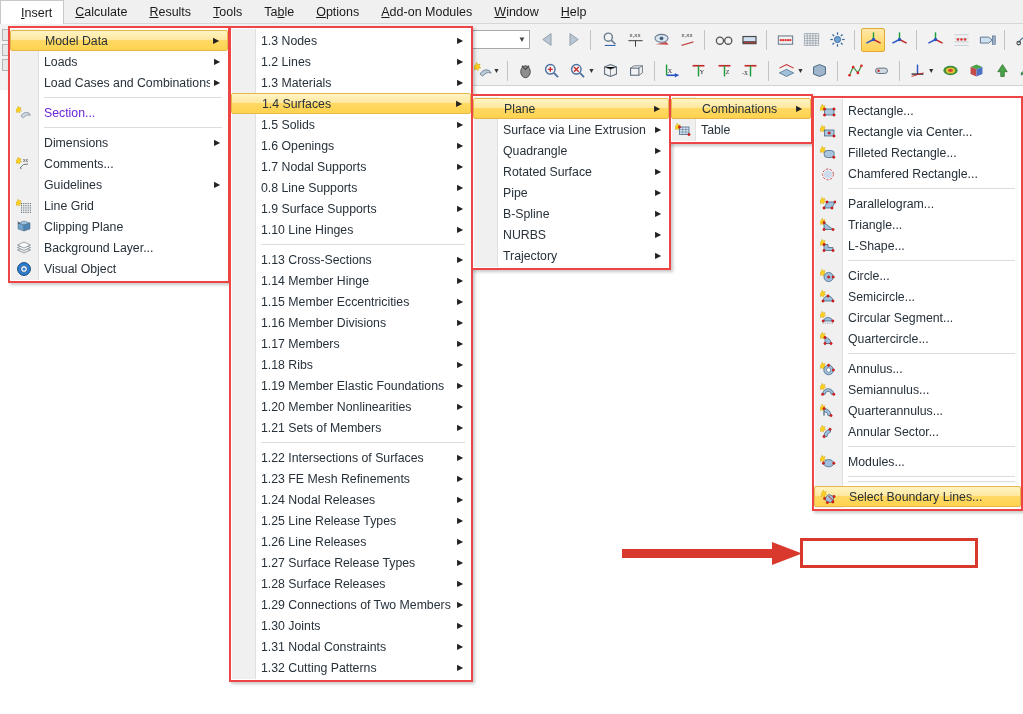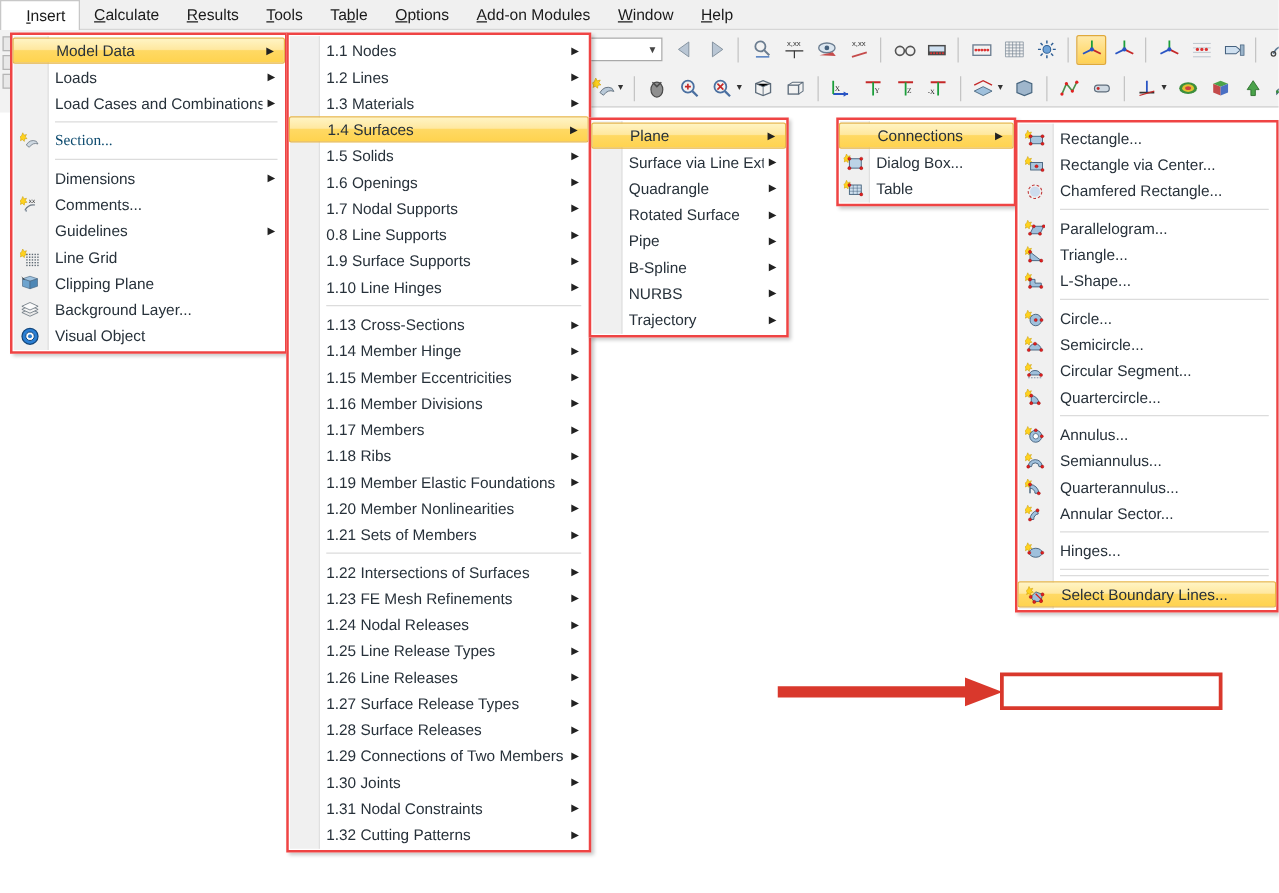--- a/index.html
+++ b/index.html
@@ -141,21 +141,21 @@
   .row .ar {
     flex: 0 0 auto; width: 14px;
     font-size: 8px; color: #222; text-align: center;
   }
   .row.hl {
     background: linear-gradient(to bottom, #fff4c4 0%, #ffe8a0 45%, #ffd964 50%, #ffd34f 100%);
     border: 1px solid #e8b74a;
     border-radius: 2px;
     height: 21px;
   }
-  .row.dim { color: #0c4a6e; font-family: Liberation Serif, serif; }
+  .row.dim { color: #6d28d9; }
   .sep {
     position: relative;
     height: 1px; margin: 4px 6px 4px 34px;
     background: #dcdcdc;
     z-index: 2;
   }
   .menu.g24 .sep { margin-left: 30px; }
 
   
   .gi { display: block; }
@@ -644,21 +644,21 @@
           <span class="ar"></span>
         </div>
       </div>
   </div>
 
   <div class="menu g24" id="menu-model-data" style="left:229px; top:26px; width:244px;">
     <div class="gutter"></div>
     <div id="menu-model-data-rows">
         <div class="row">
           <span class="ic"></span>
-          <span class="lb">1.1 Nodes</span>
+          <span class="lb">1.3 Nodes</span>
           <span class="ar">▶</span>
         </div>
         <div class="row">
           <span class="ic"></span>
           <span class="lb">1.2 Lines</span>
           <span class="ar">▶</span>
         </div>
         <div class="row">
           <span class="ic"></span>
           <span class="lb">1.3 Materials</span>
@@ -797,21 +797,21 @@
           <span class="ar">▶</span>
         </div>
         <div class="row">
           <span class="ic"></span>
           <span class="lb">1.32 Cutting Patterns</span>
           <span class="ar">▶</span>
         </div>
       </div>
   </div>
 
-  <div class="menu g24" id="menu-surfaces" style="left:471px; top:94px; width:160px;">
+  <div class="menu g24" id="menu-surfaces" style="left:471px; top:94px; width:200px;">
     <div class="gutter"></div>
     <div id="menu-surfaces-rows">
         <div class="row hl">
           <span class="ic"></span>
           <span class="lb">Plane</span>
           <span class="ar">▶</span>
         </div>
         <div class="row">
           <span class="ic"></span>
           <span class="lb">Surface via Line Extrusion</span>
@@ -848,36 +848,22 @@
           <span class="ar">▶</span>
         </div>
       </div>
   </div>
 
   <div class="menu g24" id="menu-plane" style="left:669px; top:94px; width:144px;">
     <div class="gutter"></div>
     <div id="menu-plane-rows">
         <div class="row hl">
           <span class="ic"></span>
-          <span class="lb">Connections</span>
-          <span class="ar">▶</span>
-        </div>
-        <div class="row">
-          <span class="ic">
-            <svg class="gi" width="16" height="16" viewBox="0 0 16 16">
-              <path d="M2.2 1.2 l1.0 1.9 2.0-.5 -1.0 1.9 1.5 1.3 -2.0 .3 -.3 2.0 -1.4-1.4 -1.8 .9 .6-1.9 -1.6-1.0 1.9-.8z" fill="#ffd21e" stroke="#c79a00" stroke-width=".4"></path>
-              <rect x="4.5" y="5" width="9.5" height="7.5" fill="#bcd3e6" stroke="#3e5c78" stroke-width=".7"></rect>
-              <circle cx="4.5" cy="5" r="1.25" fill="#e02020" stroke="#8a0000" stroke-width=".3"></circle>
-              <circle cx="14" cy="5" r="1.25" fill="#e02020" stroke="#8a0000" stroke-width=".3"></circle>
-              <circle cx="4.5" cy="12.5" r="1.25" fill="#e02020" stroke="#8a0000" stroke-width=".3"></circle>
-              <circle cx="14" cy="12.5" r="1.25" fill="#e02020" stroke="#8a0000" stroke-width=".3"></circle>
-            </svg>
-          </span>
-          <span class="lb">Dialog Box...</span>
-          <span class="ar"></span>
+          <span class="lb">Combinations</span>
+          <span class="ar">▶</span>
         </div>
         <div class="row">
           <span class="ic">
             <svg class="gi" width="16" height="16" viewBox="0 0 16 16">
               <path d="M2.2 1.2 l1.0 1.9 2.0-.5 -1.0 1.9 1.5 1.3 -2.0 .3 -.3 2.0 -1.4-1.4 -1.8 .9 .6-1.9 -1.6-1.0 1.9-.8z" fill="#ffd21e" stroke="#c79a00" stroke-width=".4"></path>
               <rect x="4.5" y="5" width="9.5" height="7.5" fill="#cfe0ee" stroke="#3e5c78" stroke-width=".7"></rect>
               <g stroke="#3e5c78" stroke-width=".4">
                 <line x1="4.5" y1="7.5" x2="14" y2="7.5"></line>
                 <line x1="4.5" y1="10" x2="14" y2="10"></line>
                 <line x1="7.6" y1="5" x2="7.6" y2="12.5"></line>
@@ -918,20 +904,31 @@
               <circle cx="9.2" cy="9" r="1.25" fill="#e02020" stroke="#8a0000" stroke-width=".3"></circle>
               <circle cx="14" cy="12" r="1.25" fill="#e02020" stroke="#8a0000" stroke-width=".3"></circle>
             </svg>
           </span>
           <span class="lb">Rectangle via Center...</span>
           <span class="ar"></span>
         </div>
         <div class="row">
           <span class="ic">
             <svg class="gi" width="16" height="16" viewBox="0 0 16 16">
+              <path d="M2.2 1.2 l1.0 1.9 2.0-.5 -1.0 1.9 1.5 1.3 -2.0 .3 -.3 2.0 -1.4-1.4 -1.8 .9 .6-1.9 -1.6-1.0 1.9-.8z" fill="#ffd21e" stroke="#c79a00" stroke-width=".4"></path>
+              <rect x="4.2" y="5.5" width="10" height="7" rx="3" fill="#a9c6de" stroke="#3e5c78" stroke-width=".7"></rect>
+              <circle cx="13.8" cy="12.2" r="1.25" fill="#e02020" stroke="#8a0000" stroke-width=".3"></circle>
+            </svg>
+          </span>
+          <span class="lb">Filleted Rectangle...</span>
+          <span class="ar"></span>
+        </div>
+        <div class="row">
+          <span class="ic">
+            <svg class="gi" width="16" height="16" viewBox="0 0 16 16">
               <circle cx="8" cy="8.4" r="5.4" fill="none" stroke="#c23b3b" stroke-width=".9" stroke-dasharray="2.2 1.6"></circle>
               <circle cx="8" cy="8.4" r="4" fill="#cddced"></circle>
             </svg>
           </span>
           <span class="lb">Chamfered Rectangle...</span>
           <span class="ar"></span>
         </div>
         <div class="sep"></div>
         <div class="row">
           <span class="ic">
@@ -1078,21 +1075,21 @@
         <div class="sep"></div>
         <div class="row">
           <span class="ic">
             <svg class="gi" width="16" height="16" viewBox="0 0 16 16">
               <path d="M2.2 1.2 l1.0 1.9 2.0-.5 -1.0 1.9 1.5 1.3 -2.0 .3 -.3 2.0 -1.4-1.4 -1.8 .9 .6-1.9 -1.6-1.0 1.9-.8z" fill="#ffd21e" stroke="#c79a00" stroke-width=".4"></path>
               <ellipse cx="8.6" cy="9.2" rx="5.2" ry="3.6" fill="#9fc0dc" stroke="#3e5c78" stroke-width=".7"></ellipse>
               <circle cx="3.4" cy="9.2" r="1.25" fill="#e02020" stroke="#8a0000" stroke-width=".3"></circle>
               <circle cx="13.8" cy="9.2" r="1.25" fill="#e02020" stroke="#8a0000" stroke-width=".3"></circle>
             </svg>
           </span>
-          <span class="lb">Hinges...</span>
+          <span class="lb">Modules...</span>
           <span class="ar"></span>
         </div>
         <div class="sep"></div>
         <div class="sep"></div>
         <div class="row hl">
           <span class="ic">
             <svg class="gi" width="16" height="16" viewBox="0 0 16 16">
               <path d="M2.2 1.2 l1.0 1.9 2.0-.5 -1.0 1.9 1.5 1.3 -2.0 .3 -.3 2.0 -1.4-1.4 -1.8 .9 .6-1.9 -1.6-1.0 1.9-.8z" fill="#ffd21e" stroke="#c79a00" stroke-width=".4"></path>
               <path d="M3.6 9.5 l4-4 5.4 2 -1.2 5.4 -5.4 .6z" fill="#9fc0dc" stroke="#3e5c78" stroke-width=".7"></path>
               <path d="M7.5 7 l5.5 5.5" stroke="#d41f1f" stroke-width="1"></path>

